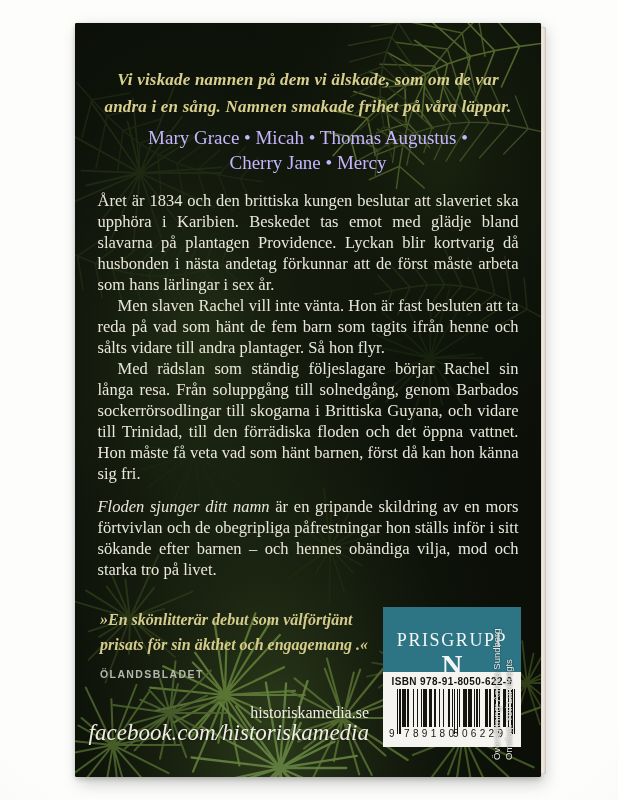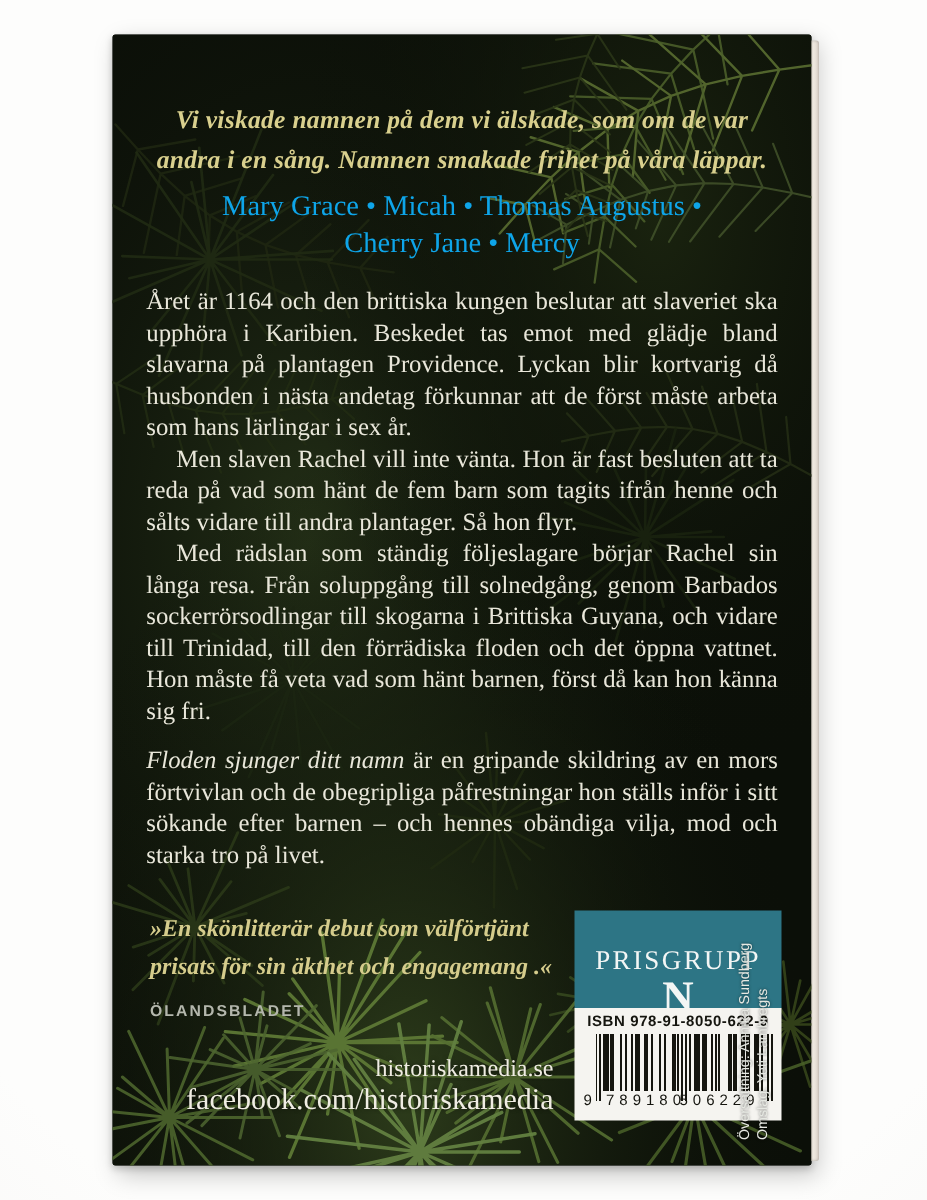--- a/index.html
+++ b/index.html
@@ -21,21 +21,21 @@
   .foliage{position:absolute;left:0;top:0;width:466px;height:754px;border-radius:2px;}
   .content{position:absolute;left:0;top:0;width:466px;height:754px;}
 
   .epigraph{
     margin-top:43px;text-align:center;
     font-style:italic;font-size:17px;line-height:27px;font-weight:bold;
     color:#d9d08e;letter-spacing:.2px;
   }
   .names{
     margin-top:5px;text-align:center;
-    font-size:19px;line-height:25px;color:#0ea5e9;
+    font-size:19px;line-height:25px;color:#c4b5fd;
   }
   .synopsis{
     margin:15px auto 0;width:421px;
     font-size:16.5px;line-height:21px;text-align:justify;color:#e9e7da;
   }
   .synopsis p{margin:0;}
   .synopsis p.indent{text-indent:20px;}
   .synopsis p.last{margin-top:12px;}
   .synopsis .lead{font-style:italic;margin-top:40px;}
 
@@ -62,21 +62,21 @@
   }
   .isbn{padding-top:4px;font-size:10px;font-weight:bold;letter-spacing:.4px;color:#15150f;}
   .bars{display:block;margin:1px auto 0;}
 
   .links{
     position:absolute;right:172px;top:680px;text-align:right;color:#f0ede3;
     text-shadow:0 0 3px rgba(0,0,0,.55);
     margin-left:16px;
   }
   .links .site{font-size:16px;line-height:19px;}
-  .links .fb{font-size:20px;line-height:22px;}
+  .links .fb{font-size:23px;line-height:22px;font-style:italic;}
 
   .credits{
     position:absolute;left:416px;top:737px;width:132px;
     transform:rotate(-90deg);transform-origin:0 0;
     font-family:"Liberation Sans","DejaVu Sans",sans-serif;
     font-size:9.5px;line-height:11.5px;color:#e6e8e2;
     text-shadow:0 0 2px rgba(0,0,0,.6);
   }
 </style>
 </head>
@@ -134,21 +134,21 @@
         <div>Vi viskade namnen på dem vi älskade, som om de var</div>
         <div>andra i en sång. Namnen smakade frihet på våra läppar.</div>
       </div>
 
       <div class="names">
         <div>Mary Grace • Micah • Thomas Augustus •</div>
         <div>Cherry Jane • Mercy</div>
       </div>
 
       <div class="synopsis">
-        <p>Året är 1164 och den brittiska kungen beslutar att slaveriet ska upphöra i Karibien. Beskedet tas emot med glädje bland slavarna på plantagen Providence. Lyckan blir kortvarig då husbonden i nästa andetag förkunnar att de först måste arbeta som hans lärlingar i sex år.</p>
+        <p>Året är 1834 och den brittiska kungen beslutar att slaveriet ska upphöra i Karibien. Beskedet tas emot med glädje bland slavarna på plantagen Providence. Lyckan blir kortvarig då husbonden i nästa andetag förkunnar att de först måste arbeta som hans lärlingar i sex år.</p>
         <p class="indent">Men slaven Rachel vill inte vänta. Hon är fast besluten att ta reda på vad som hänt de fem barn som tagits ifrån henne och sålts vidare till andra plantager. Så hon flyr.</p>
         <p class="indent">Med rädslan som ständig följeslagare börjar Rachel sin långa resa. Från soluppgång till solnedgång, genom Barbados sockerrörsodlingar till skogarna i Brittiska Guyana, och vidare till Trinidad, till den förrädiska floden och det öppna vattnet. Hon måste få veta vad som hänt barnen, först då kan hon känna sig fri.</p>
         <p class="last"><span class="lead">Floden sjunger ditt namn</span><span> är en gripande skildring av en mors förtvivlan och de obegripliga påfrestningar hon ställs inför i sitt sökande efter barnen – och hennes obändiga vilja, mod och starka tro på livet.</span></p>
       </div>
 
       <div class="review">
         <div>»En skönlitterär debut som välförtjänt</div>
         <div>prisats för sin äkthet och engagemang .«</div>
         <div class="src">ÖLANDSBLADET</div>
       </div>

